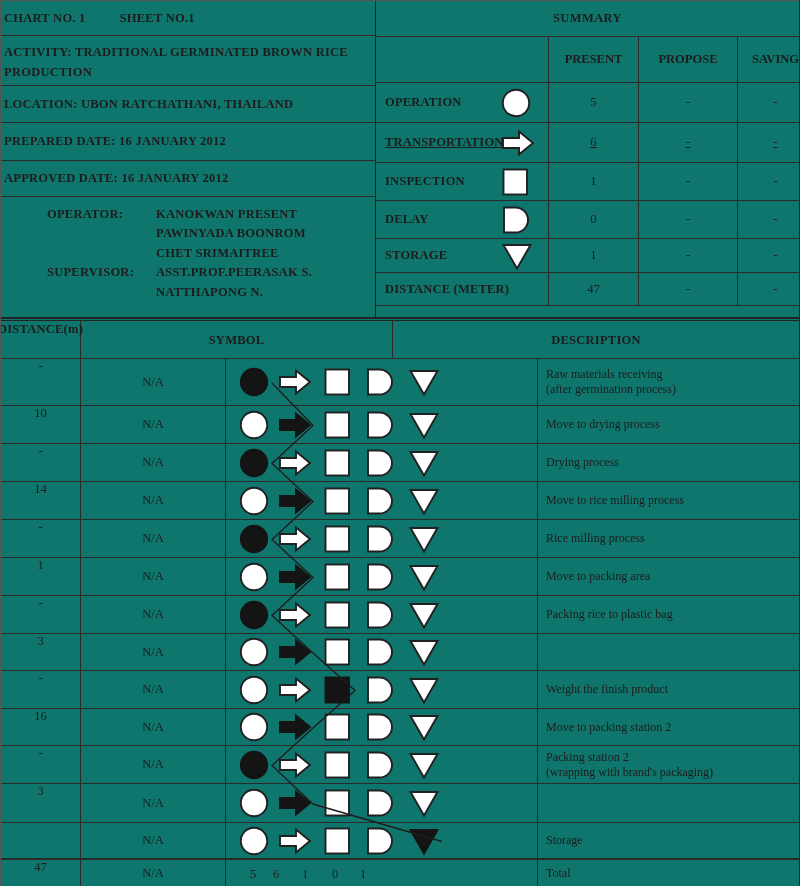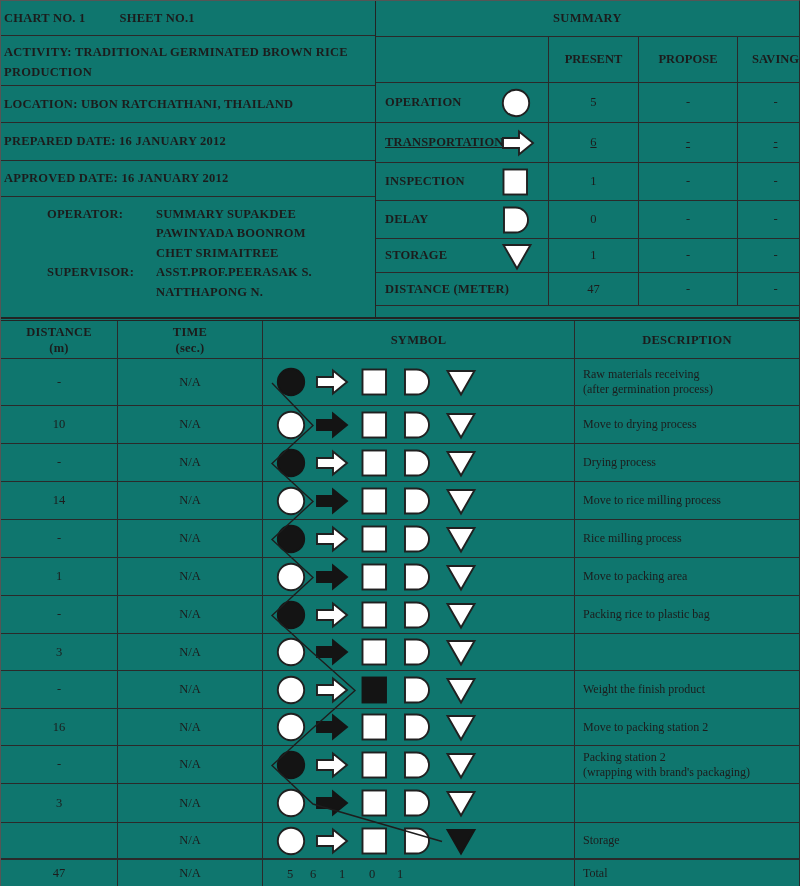--- a/index.html
+++ b/index.html
@@ -36,22 +36,22 @@
   .s-label .lbl { padding-left:9px; font-weight:700; letter-spacing:.2px; }
   .s-val { width:90px; border-right:1.5px solid #2a2a2a; display:flex; align-items:center; justify-content:center; }
   .s-prop { width:99px; }
   .s-sav { width:auto; flex:1; border-right:none; padding-left:14px; }
   .sum-header .s-val { font-weight:700; }
   .sum-sym { position:absolute; left:125px; top:50%; transform:translateY(-50%); height:30px; display:flex; }
 
   
   .main-table { position:relative; margin-top:1px; border-top:1.5px solid #232323; }
   .mrow { display:flex; border-bottom:1.5px solid #2a2a2a; }
-  .c-dist { width:117px;  border-right:1.5px solid #2a2a2a; display:flex; flex-direction:column;
-            align-items:center; justify-content:center; font-size:12.5px; }
+  .c-dist { width:80px;  border-right:1.5px solid #2a2a2a; display:flex; 
+            align-items:flex-start; justify-content:center; font-size:12.5px; }
   .c-time { width:145px; border-right:1.5px solid #2a2a2a; display:flex; flex-direction:column;
             align-items:center; justify-content:center; font-size:12.5px; }
   .c-sym  { width:312px; border-right:1.5px solid #2a2a2a; position:relative;
             display:flex; align-items:center; }
   .c-desc { flex:1; padding-left:8px; display:flex; flex-direction:column; justify-content:center;
             font-size:12px; line-height:15px; }
   .mhead { height:38px; }
   .mhead > div { font-weight:700; font-size:12.5px; letter-spacing:.25px; line-height:16px; }
   .mhead .c-sym, .mhead .c-desc { align-items:center; justify-content:center; padding-left:0; }
   .symwrap { display:flex; height:30px; }
@@ -82,21 +82,21 @@
       </div>
       <div class="lrow r-prep">
         <span>PREPARED DATE: 16 JANUARY 2012</span>
       </div>
       <div class="lrow r-appr">
         <span>APPROVED DATE: 16 JANUARY 2012</span>
       </div>
       <div class="lrow r-people">
         <div class="pline">
           <span class="plabel">OPERATOR:</span>
-          <span class="pname">SUMMARY SUPAKDEE</span>
+          <span class="pname">KANOKWAN PRESENT</span>
         </div>
         <div class="pline">
           <span class="plabel"></span>
           <span class="pname">PAWINYADA BOONROM</span>
         </div>
         <div class="pline">
           <span class="plabel"></span>
           <span class="pname">CHET SRIMAITREE</span>
         </div>
         <div class="pline">
@@ -196,24 +196,20 @@
     </div>
 
   </div>
 
   <div class="main-table">
     <div class="mrow mhead">
       <div class="c-dist">
         <div>DISTANCE</div>
         <div>(m)</div>
       </div>
-      <div class="c-time">
-        <div>TIME</div>
-        <div>(sec.)</div>
-      </div>
       <div class="c-sym">SYMBOL</div>
       <div class="c-desc">DESCRIPTION</div>
     </div>
     <div id="proc-rows">
         <div class="mrow" style="height: 47px;">
           <div class="c-dist">-</div>
           <div class="c-time">N/A</div>
           <div class="c-sym">
             <span class="symwrap" style="margin-left: 13px;">
               <svg class="shape filled" width="30" height="30" viewBox="0 0 30 30">

